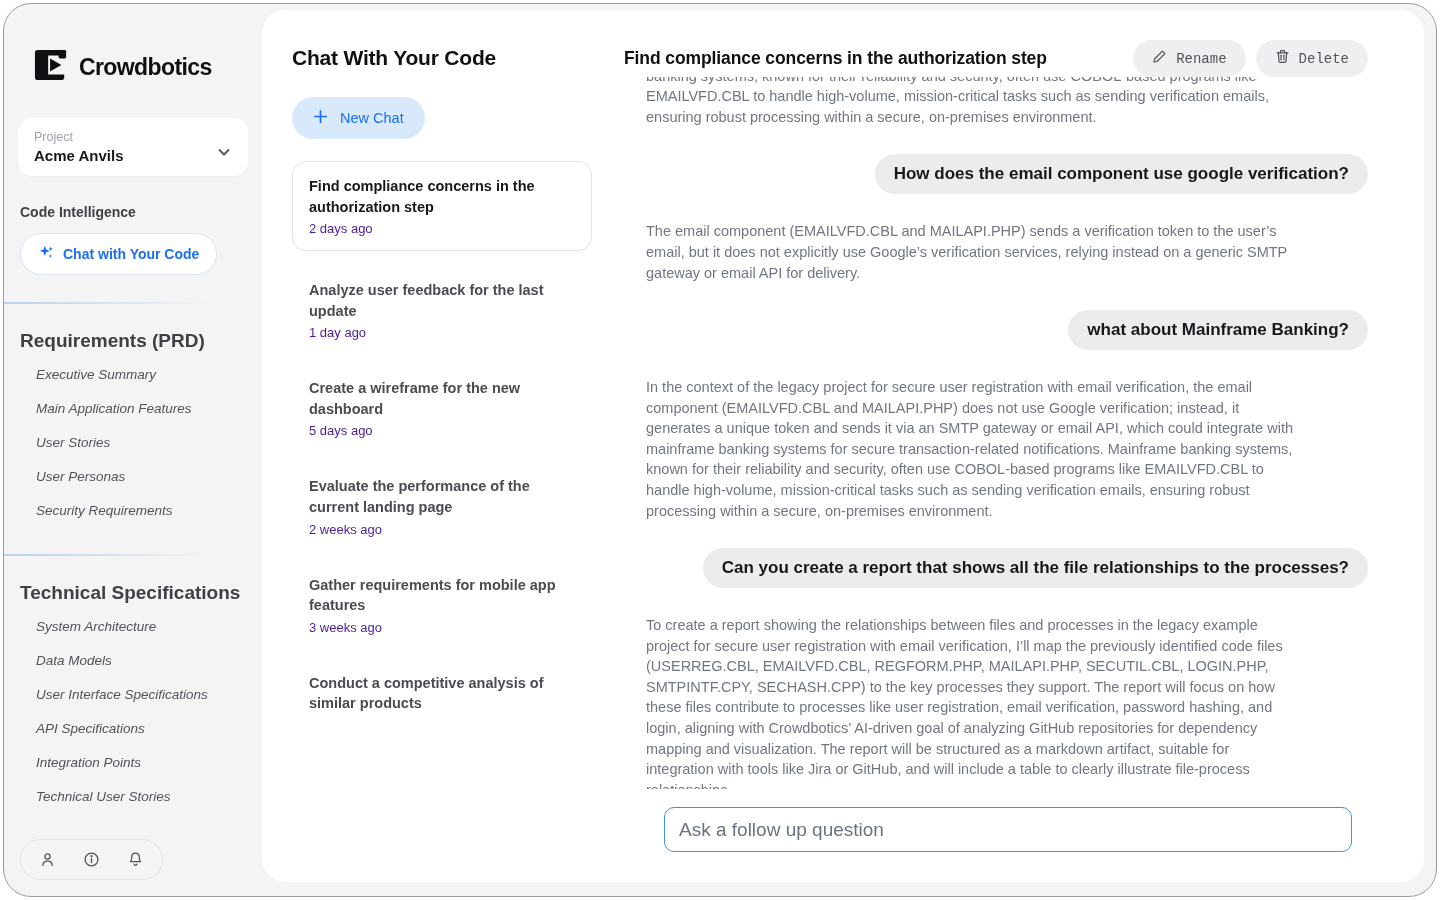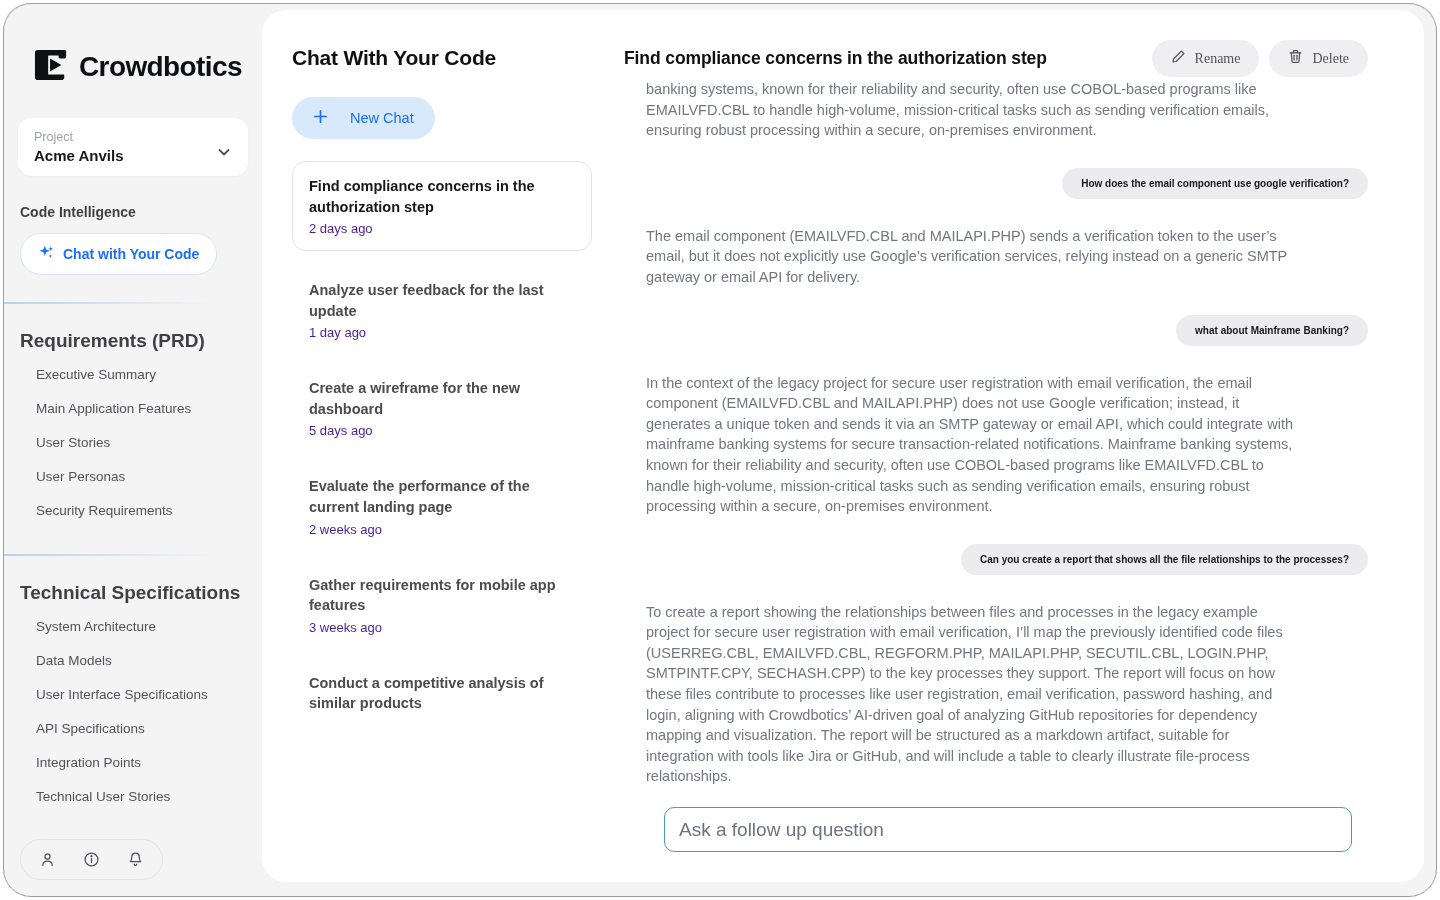--- a/index.html
+++ b/index.html
@@ -7,83 +7,83 @@
 
   .window {
     position: absolute; left: 3px; top: 3px; right: 3px; bottom: 3px;
     border: 1.5px solid #9b9ba1; border-radius: 28px;
     background: #f4f4f5; display: flex; overflow: hidden;
   }
 
   
   .sidebar { width: 258px; flex: none; position: relative; }
   .logo-row { margin: 44px 0 0 30px; display: flex; align-items: center; gap: 11px; }
-  .logo-text { font-size: 28px; font-weight: 800; letter-spacing: -0.6px; color: #0f1013; }
+  .logo-text { font-size: 23px; font-weight: 800; letter-spacing: -0.6px; color: #0f1013; }
   .project-card {
     margin: 32px 14px 0 14px; background: #fff; border-radius: 14px;
     padding: 12px 16px; display: flex; justify-content: space-between; align-items: flex-end;
     box-shadow: 0 1px 2px rgba(0,0,0,0.03);
   }
   .project-label { font-size: 12.5px; color: #9ca3af; }
   .project-value { margin-top: 3px; font-size: 15px; font-weight: 700; color: #17181c; }
   .ci-title { margin: 28px 0 0 16px; font-size: 14px; font-weight: 700; color: #3f3f46; }
   .chat-pill {
     margin: 13px 0 0 16px; display: inline-flex; align-items: center; gap: 8px;
     background: #fff; border: 1px solid #d9e4f4; border-radius: 999px;
     padding: 10px 17px; color: #1d6ff2; font-size: 14px; font-weight: 600;
     width: fit-content; cursor: pointer;
   }
   .divider-blue { margin-top: 27px; height: 2px; width: 208px;
     background: linear-gradient(90deg, #b9d0ec, rgba(244,244,245,0)); }
   .nav-section-title { padding: 26px 16px 5px 16px; font-size: 19px; font-weight: 700; color: #3f3f46; }
-  .nav-item { padding: 9.5px 16px 9.5px 32px; font-size: 13.5px; color: #52525b; cursor: pointer; }
+  .nav-item { padding: 9.5px 16px 9.5px 32px; font-size: 13.5px; color: #52525b; cursor: pointer; font-style: italic; }
   .footer-pill {
     position: absolute; left: 16px; bottom: 16px;
     border: 1px solid #e4e4e7; border-radius: 999px; padding: 11px 18px;
     display: flex; gap: 27px; align-items: center; color: #52525b; background: transparent;
   }
   .footer-pill svg { display: block; }
 
   
   .main-card {
     flex: 1; margin: 6px 12px 14px 0; background: #fff; border-radius: 24px;
     display: flex; overflow: hidden; min-width: 0;
   }
 
   
   .chat-list-col { width: 332px; flex: none; padding: 36px 0 0 30px; overflow: hidden; }
   .cl-title { font-size: 21px; font-weight: 800; color: #101014; letter-spacing: -0.2px; }
   .new-chat-btn {
-    margin-top: 27px; display: flex; gap: 22px; align-items: center; width: fit-content;
+    margin-top: 27px; display: flex; gap: 12px; align-items: center; width: fit-content;
     background: #d8e9fc; color: #1a6ef5; border: none; border-radius: 999px;
     padding: 12px 21px; font-size: 14.5px; font-weight: 500; cursor: pointer;
     font-family: "Liberation Sans", sans-serif;
   }
   .chat-items { margin-top: 22px; display: flex; flex-direction: column; gap: 8px; }
   .chat-item { width: 300px; padding: 14px 16px; border: 1px solid transparent; border-radius: 14px; cursor: pointer; }
   .chat-item.selected { border-color: #e4e4e7; background: #fff; box-shadow: 0 1px 2px rgba(0,0,0,0.02); margin-bottom: 6px; }
   .chat-item-title { font-size: 14.5px; font-weight: 700; color: #4b4b52; line-height: 1.42; }
   .chat-item.selected .chat-item-title { color: #17181c; }
   .chat-item-time { margin-top: 4px; font-size: 13px; color: #4c1d95; }
 
   
   .chat-detail-col { flex: 1; min-width: 0; padding: 30px 56px 28px 30px; display: flex; flex-direction: column; }
   .detail-header { display: flex; align-items: center; justify-content: space-between; }
   .detail-title { font-size: 17.5px; font-weight: 800; color: #101014; letter-spacing: -0.1px; }
   .header-btns { display: flex; gap: 10px; }
   .hdr-btn {
     display: flex; gap: 9px; align-items: center; background: #efeff1; border: none;
     border-radius: 999px; padding: 9px 19px; font-size: 14px; color: #52525b; cursor: pointer;
-    font-family: Liberation Serif, serif;
+    font-family: Liberation Mono, monospace;
   }
   .messages { flex: 1; overflow: hidden; padding-left: 22px; display: flex; flex-direction: column; gap: 27px; justify-content: center; }
   .msg.assistant { color: #717780; font-size: 14.5px; line-height: 1.42; max-width: 648px; }
   .msg.user {
     align-self: flex-end; background: #ececee; border-radius: 999px;
-    padding: 10px 19px; font-weight: 700; color: #17181c; font-size: 10px; white-space: nowrap;
+    padding: 10px 19px; font-weight: 700; color: #17181c; font-size: 17px; white-space: nowrap;
   }
   .input-row { margin: 18px 16px 2px 40px; }
   .followup-input {
     width: 100%; height: 45px; border: 1px solid #4695d6; border-radius: 10px;
     padding: 0 14px; font-size: 19px; color: #18181b; outline: none; background: #fff;
     font-family: "Liberation Sans", sans-serif;
   }
   .followup-input::placeholder { color: #6b7280; }
 
   svg { flex: none; }

